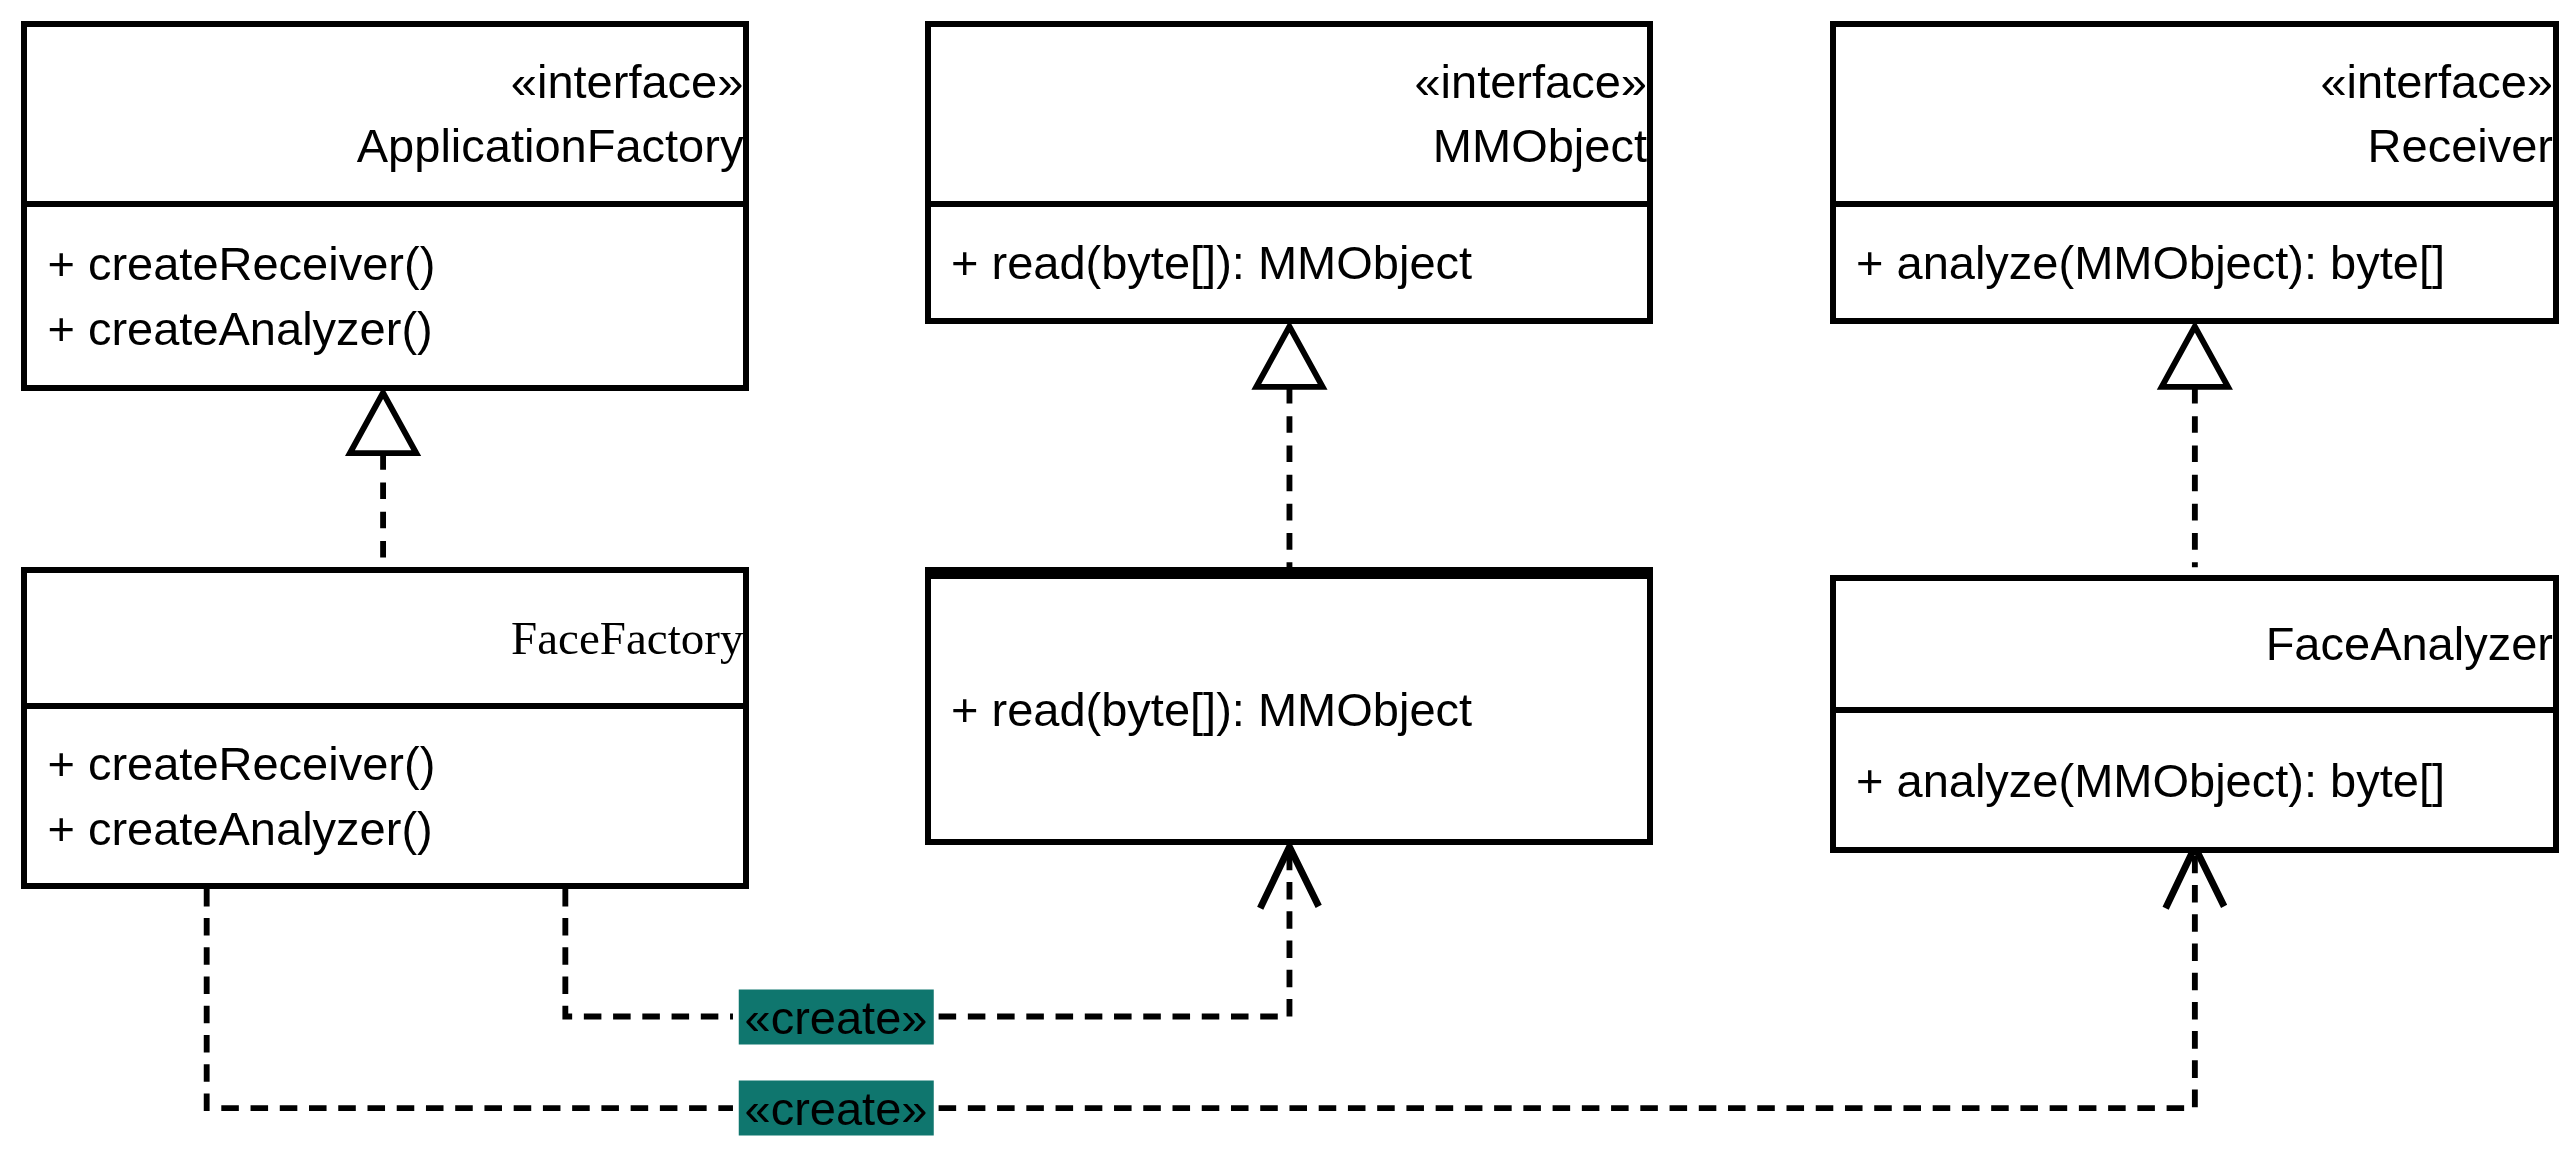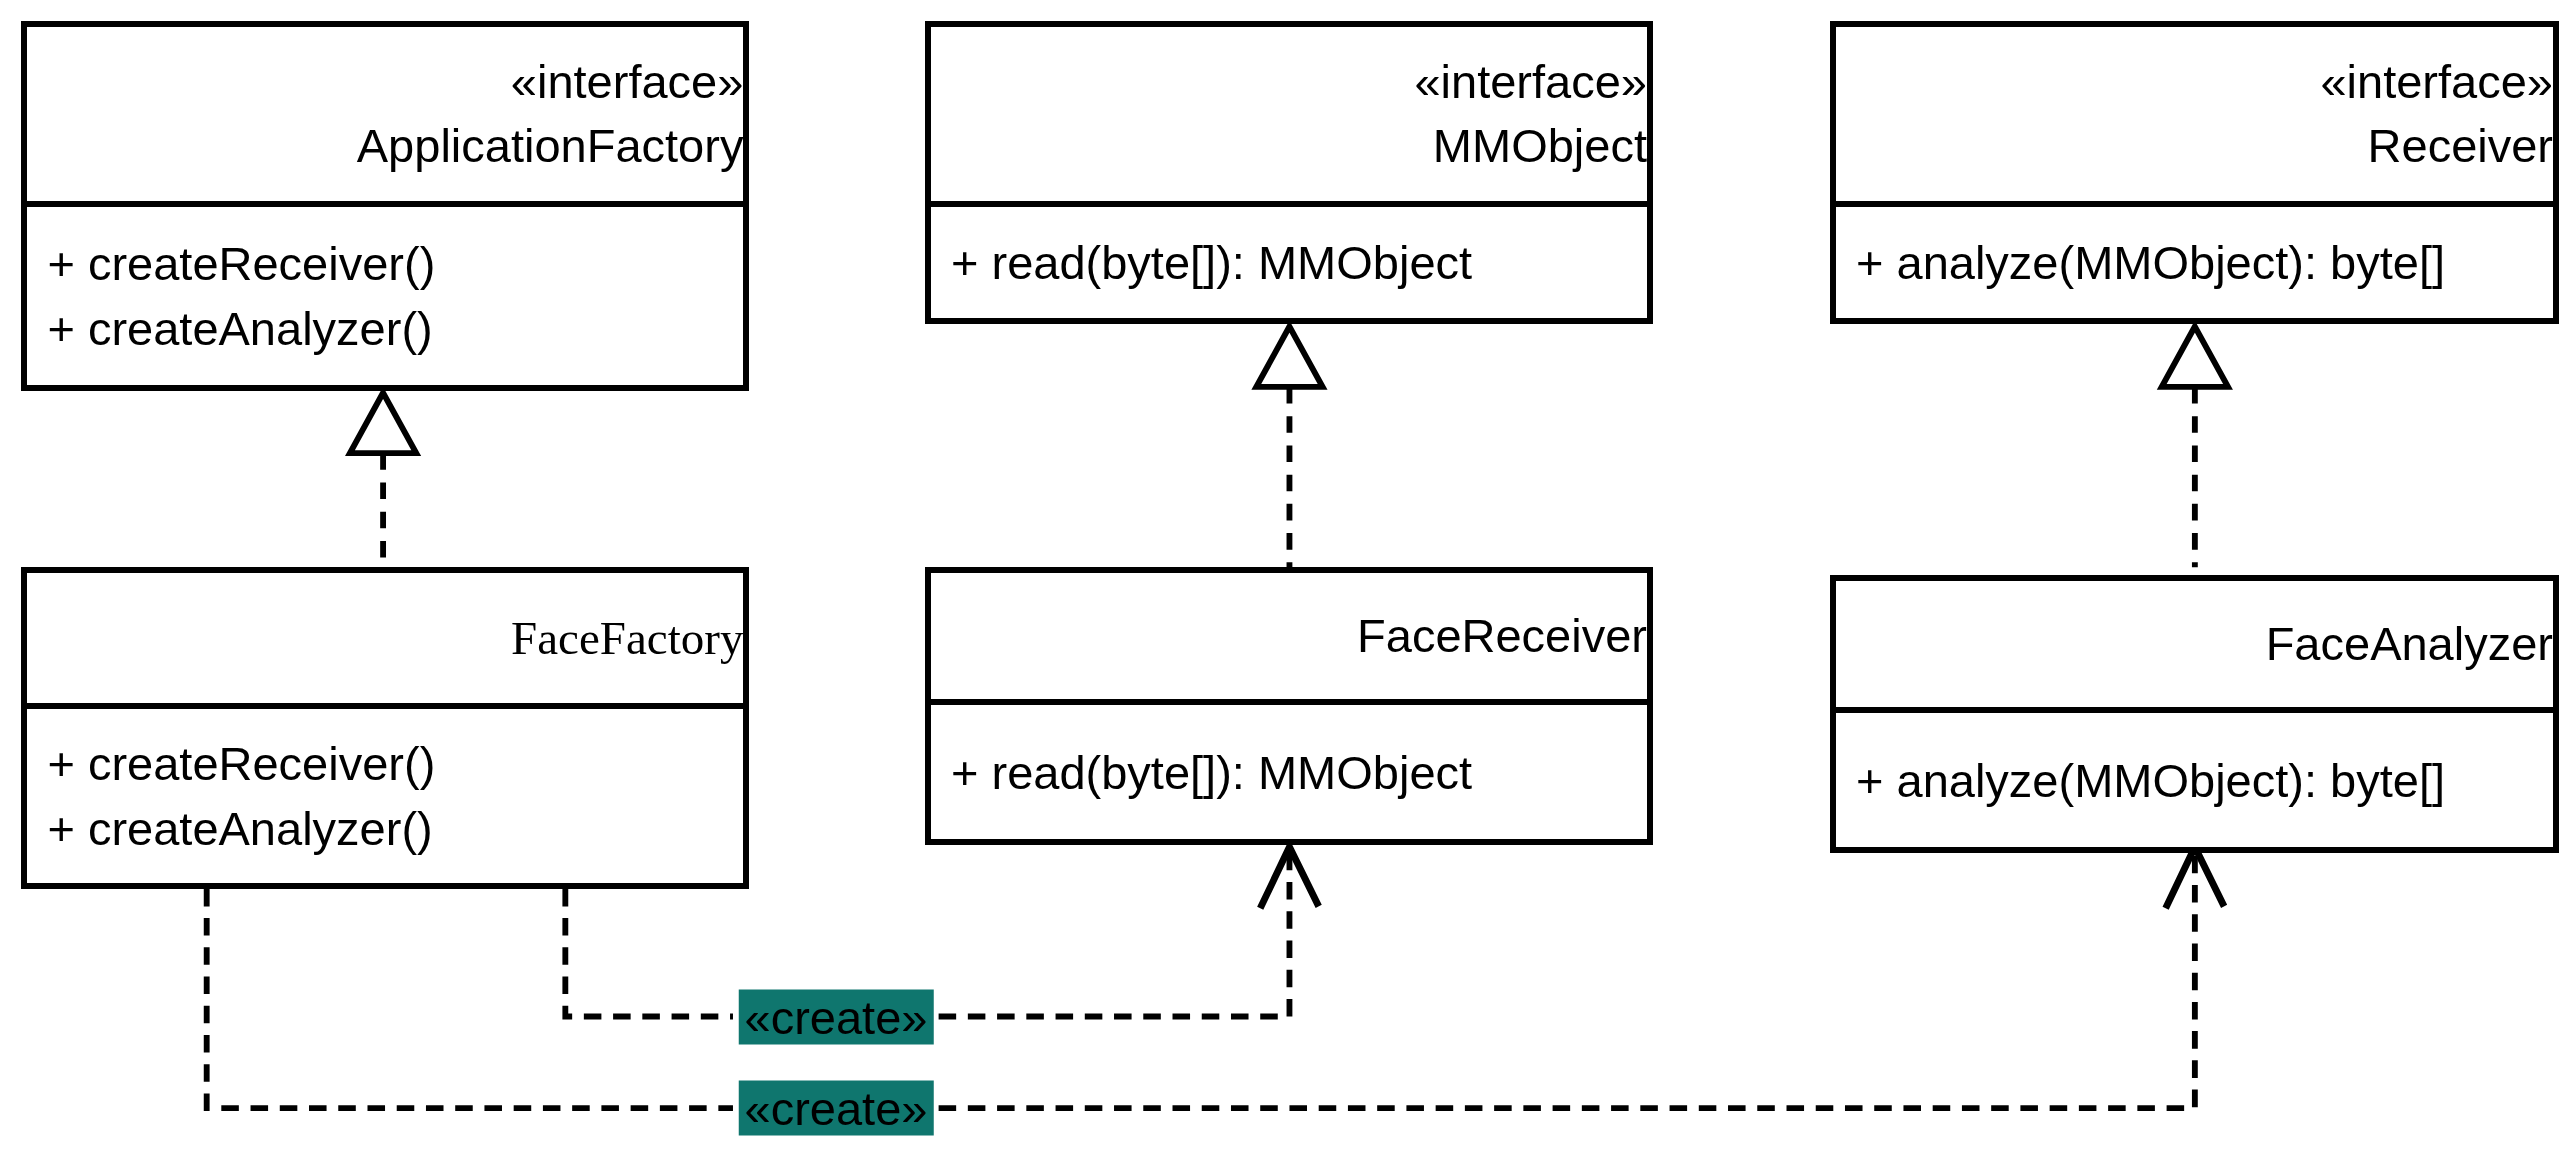--- a/index.html
+++ b/index.html
@@ -149,23 +149,20 @@
     <div class="cmp-name nh-mid">
       <div>FaceFactory</div>
     </div>
     <div class="cmp-methods">
       <div>+ createReceiver()</div>
       <div>+ createAnalyzer()</div>
     </div>
   </div>
 
   <div class="cls b5">
-    <div class="cmp-name nh-low">
-      <div>FaceReceiver</div>
-    </div>
     <div class="cmp-methods">
       <div>+ read(byte[]): MMObject</div>
     </div>
   </div>
 
   <div class="cls b6">
     <div class="cmp-name nh-low">
       <div>FaceAnalyzer</div>
     </div>
     <div class="cmp-methods">

